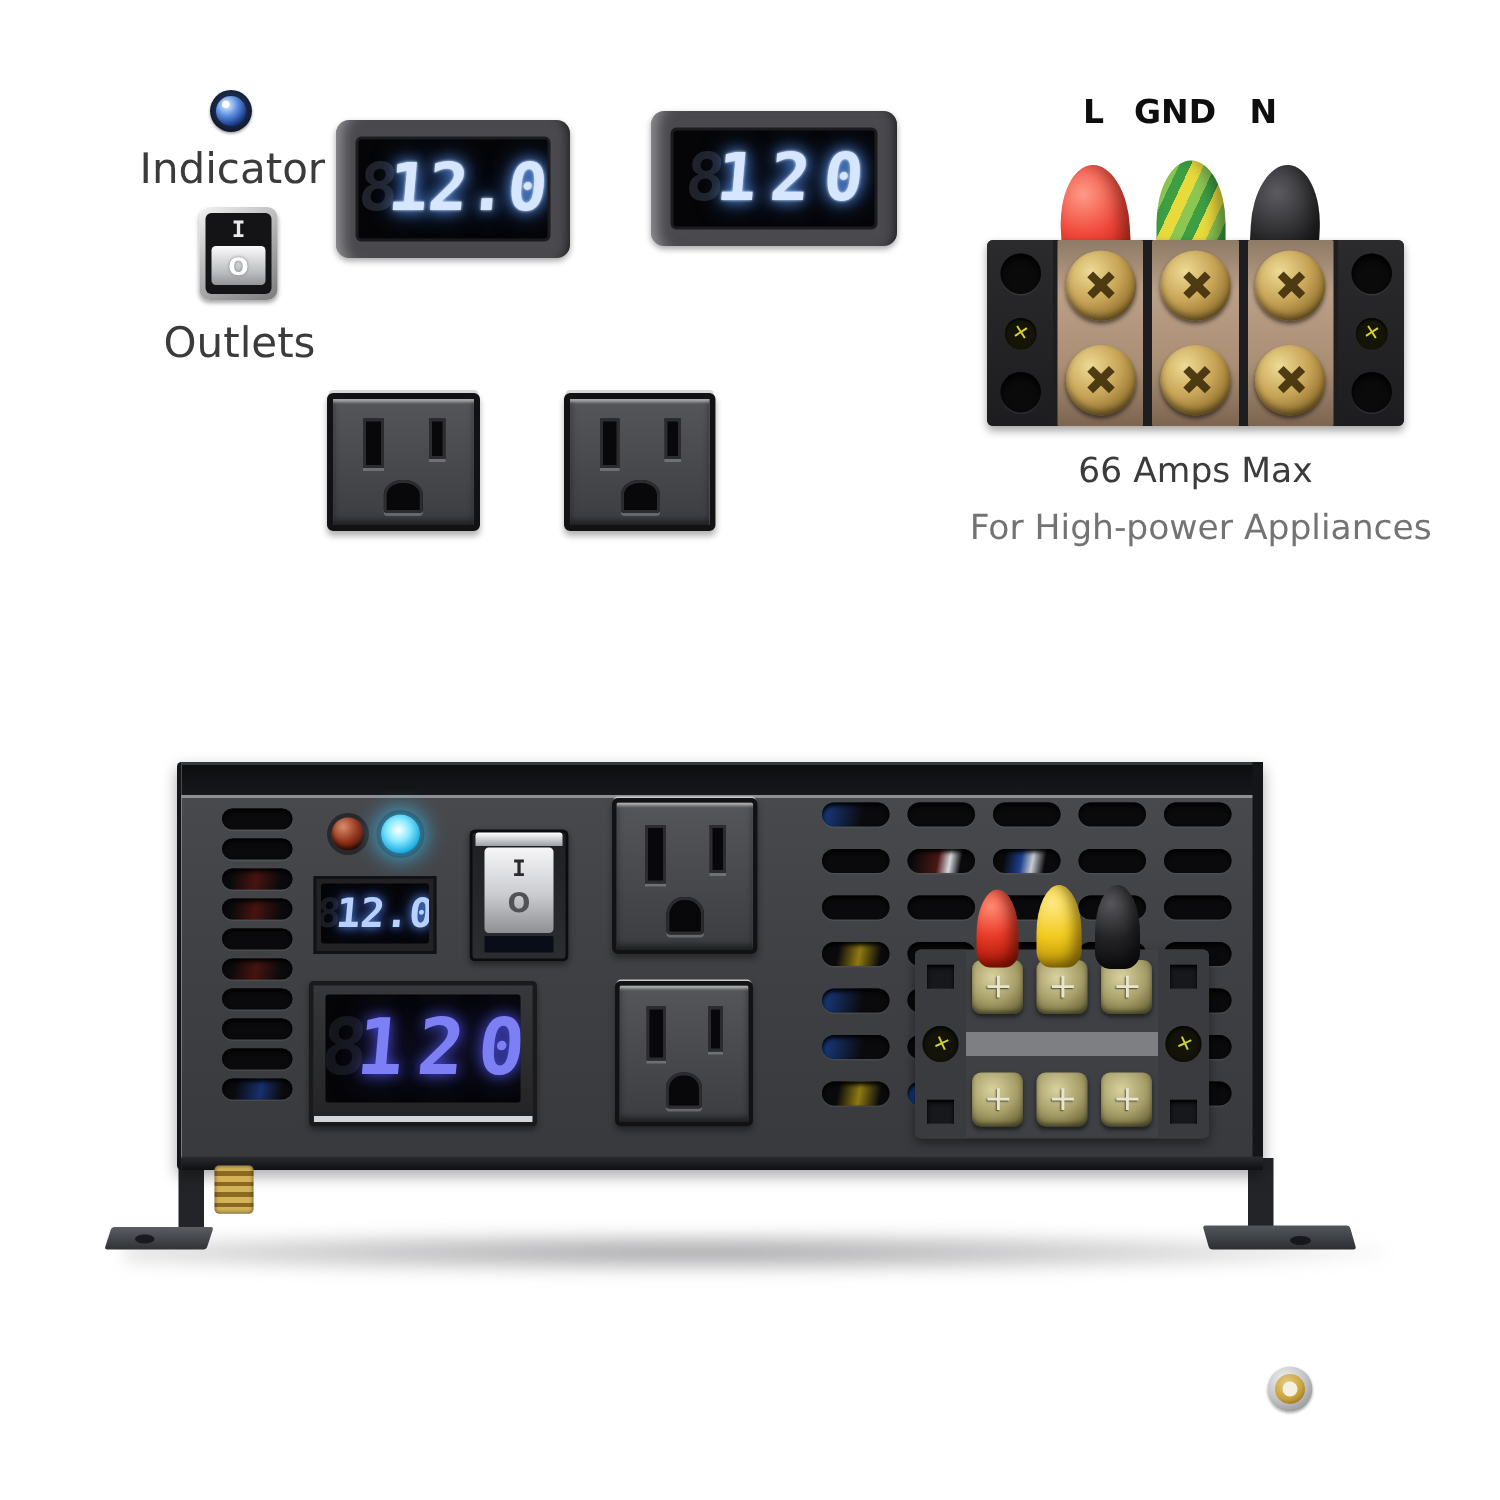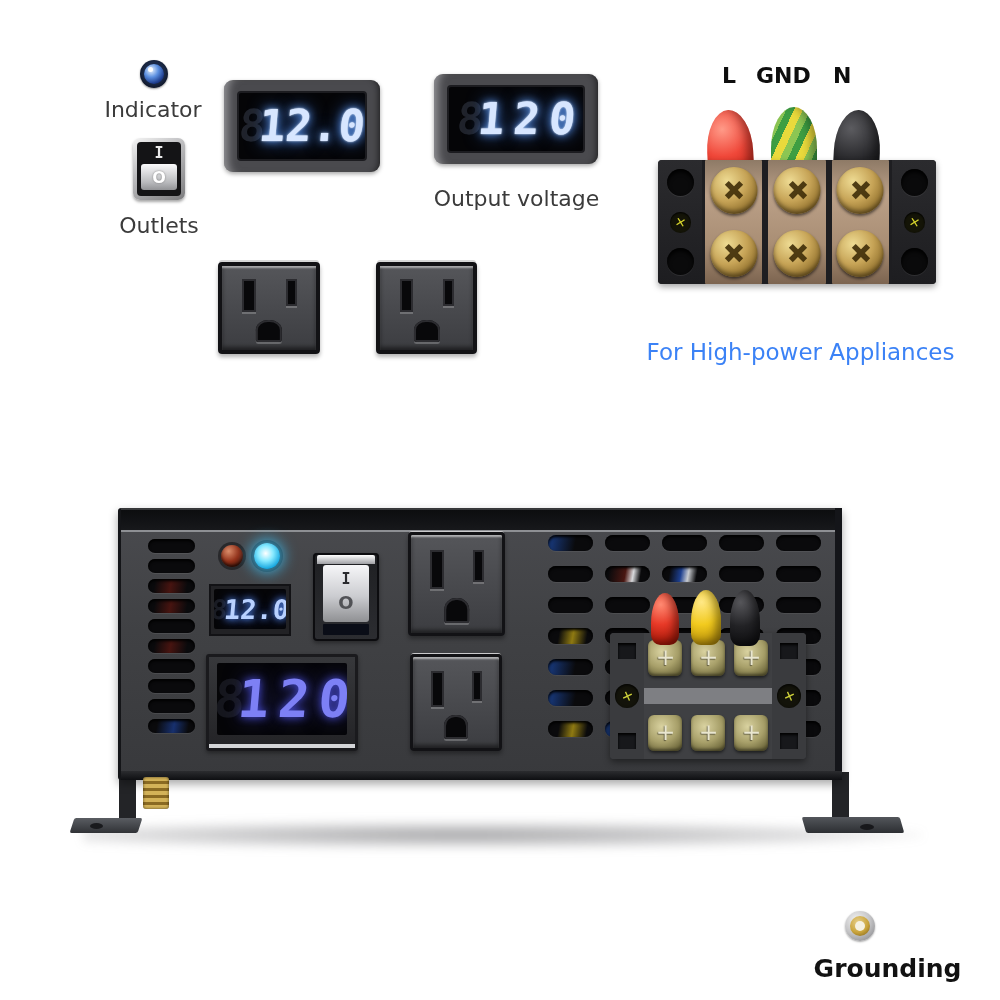--- a/index.html
+++ b/index.html
@@ -1,18 +1,18 @@
 <!DOCTYPE html>
 <html><head>
 <meta charset="utf-8">
 <style>
   html,body{margin:0;padding:0;background:#fff;}
   .canvas{position:relative;width:1000px;height:1000px;background:#ffffff;overflow:hidden;
           font-family:"DejaVu Sans",sans-serif;}
-  .lbl{position:absolute;color:#3b3b3b;font-size:22px;text-align:center;line-height:1.1;}
+  .lbl{position:absolute;color:#3b3b3b;font-size:28px;text-align:center;line-height:1.1;}
 
   
   .ind-icon{position:absolute;left:140px;top:60px;width:28px;height:28px;border-radius:50%;
             background:radial-gradient(circle at 50% 45%,#1b2947 50%,#0a0e1a 85%);
             box-shadow:0 1px 2px rgba(0,0,0,.4);}
   .ind-dome{position:absolute;inset:4px;border-radius:50%;
             background:radial-gradient(circle at 36% 30%,#eaf4ff,#5b8fe0 38%,#1c3a8a 72%,#091a3e);}
   .ind-spark{position:absolute;left:8px;top:7px;width:5px;height:5px;border-radius:50%;
              background:rgba(255,255,255,.95);}
 
@@ -71,21 +71,21 @@
   .tbd-strip{flex:1;position:relative;border-radius:1px;
              background:linear-gradient(180deg,#8e7a66,#bba088 28%,#a98e74 68%,#7c6450);}
   .bscrew{position:absolute;left:50%;transform:translateX(-50%);width:47px;height:47px;border-radius:50%;
           background:radial-gradient(circle at 35% 30%,#eedb93,#c6a356 45%,#8a6a28 80%,#5d4415);
           box-shadow:0 2px 3px rgba(0,0,0,.55),inset 0 -3px 4px rgba(0,0,0,.4);
           display:flex;align-items:center;justify-content:center;top:7px;}
   .bscrew.low{top:70px;}
   .bscrew span{color:rgba(62,44,8,.9);font-size:28px;transform:rotate(45deg);line-height:1;}
 
   .cap1{position:absolute;left:658px;top:301px;width:278px;text-align:center;font-size:23px;color:#3b3b3b;}
-  .cap2{position:absolute;left:628px;top:339px;width:345px;text-align:center;font-size:23px;color:#3b82f6;}
+  .cap2{position:absolute;left:628px;top:339px;width:345px;text-align:center;font-size:23px;color:#737373;}
 
   
   .outlet{position:absolute;background:linear-gradient(180deg,#55565a,#3c3d41);
           border:4px solid #121215;border-radius:4px;box-sizing:border-box;
           box-shadow:inset 0 3px 2px -1px rgba(255,255,255,.5),inset 0 -3px 4px rgba(0,0,0,.5),
                      0 -3px 0 -1px #d8d8d8,0 3px 4px rgba(0,0,0,.3);}
   .outlet-a{left:218px;top:262px;width:102px;height:92px;}
   .outlet-b{left:376px;top:262px;width:101px;height:92px;}
   .slot-n,.slot-h,.slot-g{position:absolute;background:#08080a;
           box-shadow:inset 0 0 0 2px #2c2c30,0 2px 0 rgba(255,255,255,.22);}
@@ -238,21 +238,20 @@
         <span class="seg lit">12.0</span>
     </div>
   </div>
 
   <div class="vm vm-output">
     <div class="vm-screen">
       <span class="seg ghost">8</span>
         <span class="seg lit">120</span>
     </div>
   </div>
-  <div class="lbl" style="left:424px;top:187px;width:185px;">Output voltage</div>
 
   <span class="tlabel tl-l">L</span>
   <span class="tlabel tl-gnd">GND</span>
   <span class="tlabel tl-n">N</span>
 
   <div class="tbd">
     <div class="boot boot-red"></div>
     <div class="boot boot-gnd"></div>
     <div class="boot boot-blk"></div>
     <div class="tbd-house">
@@ -291,20 +290,21 @@
       </div>
       <div class="tbd-cap tbd-cap-r">
         <i class="cap-hole"></i>
         <i class="cap-screw">
             <span>✕</span>
           </i>
         <i class="cap-hole"></i>
       </div>
     </div>
   </div>
+  <div class="cap1">66 Amps Max</div>
   <div class="cap2">For High-power Appliances</div>
 
   <div class="outlet outlet-a">
     <i class="slot-n"></i>
     <i class="slot-h"></i>
     <i class="slot-g"></i>
   </div>
   <div class="outlet outlet-b">
     <i class="slot-n"></i>
     <i class="slot-h"></i>
@@ -461,15 +461,14 @@
           <i class="tbp-sq"></i>
         </div>
       </div>
     </div>
   </div>
 
   <div class="gnd-icon">
     <i class="gnd-ring"></i>
     <i class="gnd-core"></i>
   </div>
-  <div class="gnd-label">Grounding</div>
 
 </div>
 
 </body></html>

